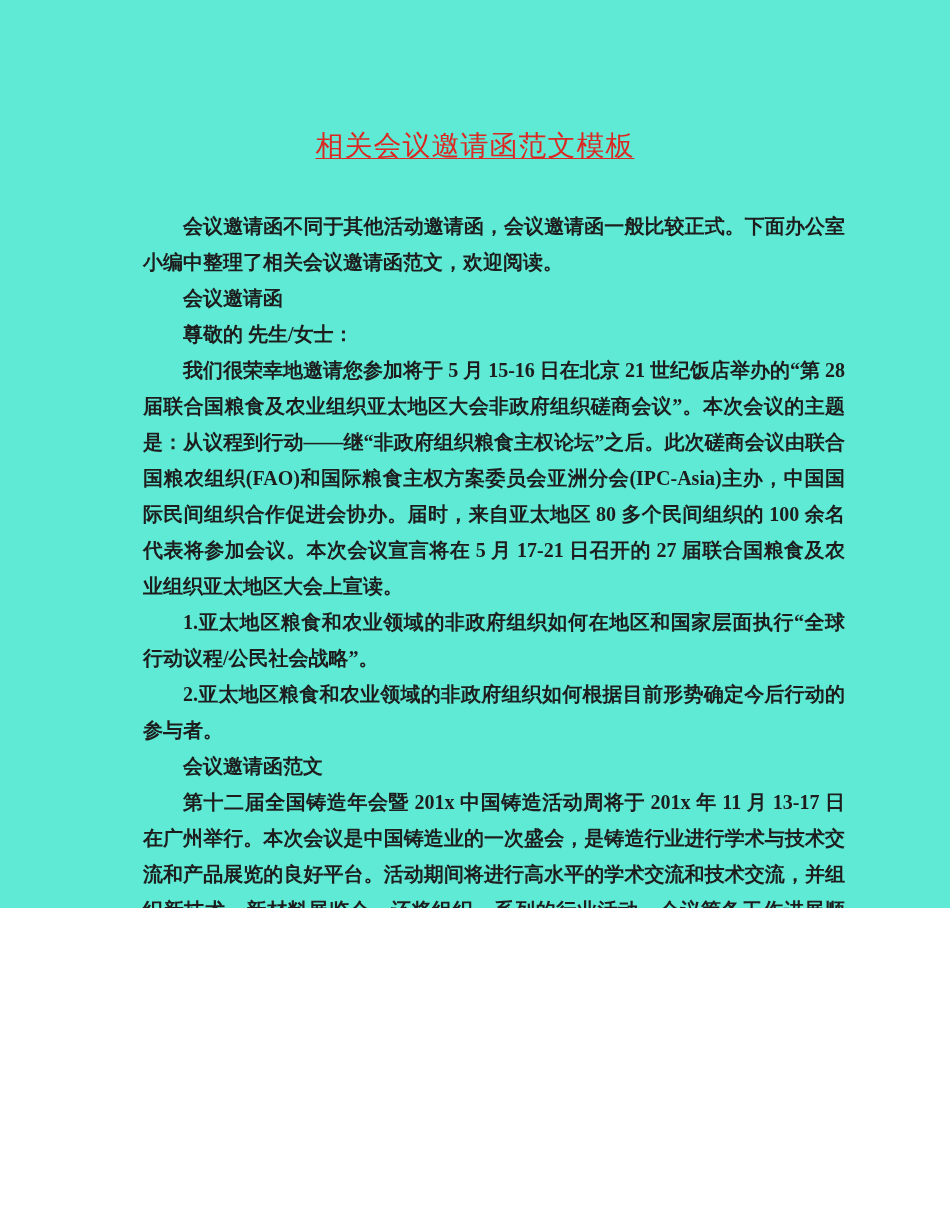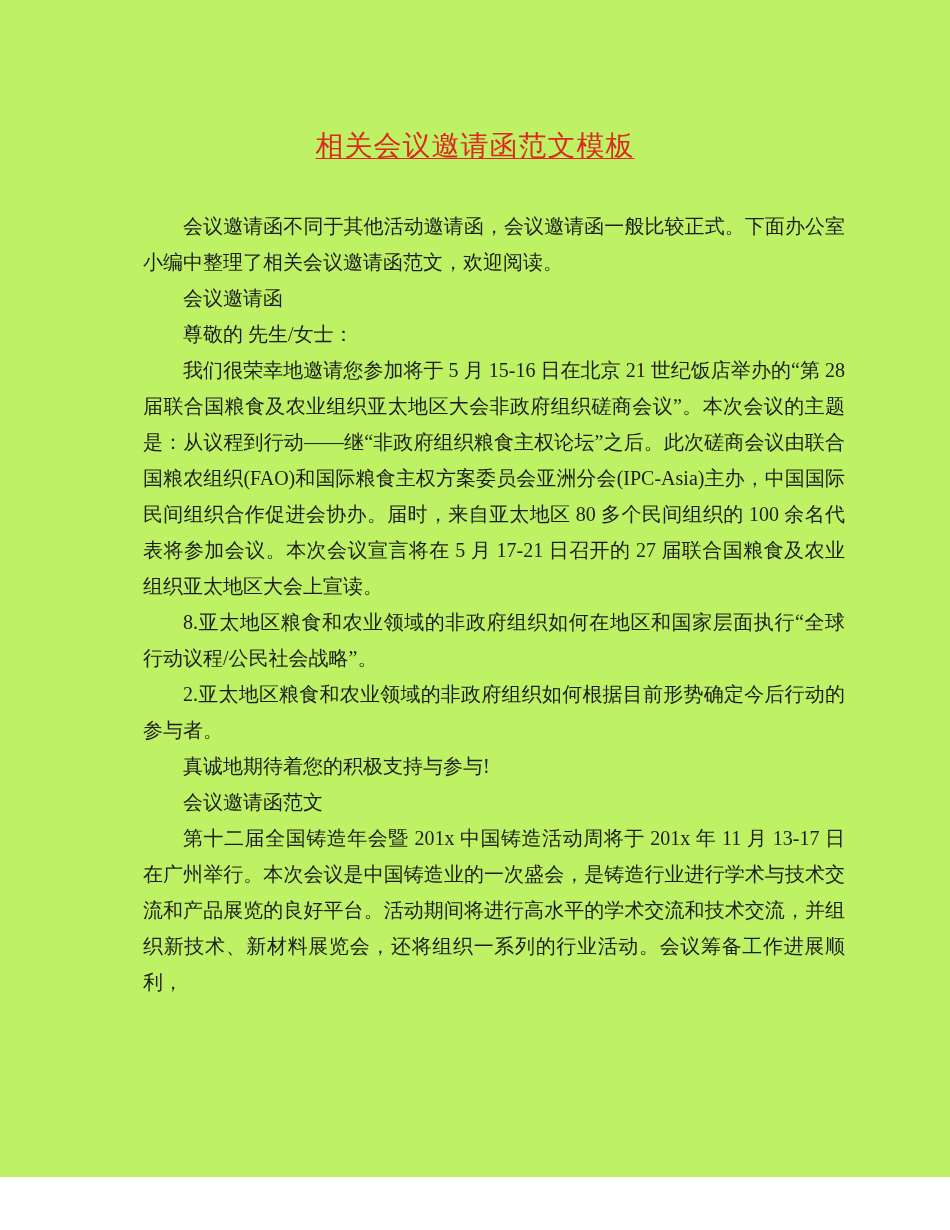--- a/index.html
+++ b/index.html
@@ -3,22 +3,22 @@
 <meta charset="utf-8">
 <style>
   html, body {
     margin: 0;
     padding: 0;
     background: #ffffff;
   }
   .page {
     position: relative;
     width: 950px;
-    height: 1177px;
-    background: #bef264;
+    height: 908px;
+    background: #5eead4;
     overflow: hidden;
     font-family: "Liberation Serif", "DejaVu Serif", serif;
   }
   .doc-title {
     margin: 0;
     padding-top: 126px;
     text-align: center;
     font-size: 28px;
     font-weight: 400;
     line-height: 40px;
@@ -28,40 +28,40 @@
     text-underline-offset: 3px;
     letter-spacing: 1px;
   }
   .doc-body {
     margin: 42px 105px 0 143px;
     color: #1d1d1d;
     font-size: 20px;
     line-height: 36px;
     text-align: justify;
     text-justify: inter-ideograph;
+    font-weight: bold;
   }
   .doc-body p {
     margin: 0;
     padding: 0;
     text-indent: 2em;
     word-break: break-all;
   }
 </style>
 </head>
 <body>
 
 <div class="page">
 
   <h1 class="doc-title">相关会议邀请函范文模板</h1>
 
   <div class="doc-body">
     <p>会议邀请函不同于其他活动邀请函，会议邀请函一般比较正式。下面办公室小编中整理了相关会议邀请函范文，欢迎阅读。</p>
     <p>会议邀请函</p>
     <p>尊敬的 先生/女士：</p>
     <p>我们很荣幸地邀请您参加将于 5 月 15-16 日在北京 21 世纪饭店举办的“第 28 届联合国粮食及农业组织亚太地区大会非政府组织磋商会议”。本次会议的主题是：从议程到行动——继“非政府组织粮食主权论坛”之后。此次磋商会议由联合国粮农组织(FAO)和国际粮食主权方案委员会亚洲分会(IPC-Asia)主办，中国国际民间组织合作促进会协办。届时，来自亚太地区 80 多个民间组织的 100 余名代表将参加会议。本次会议宣言将在 5 月 17-21 日召开的 27 届联合国粮食及农业组织亚太地区大会上宣读。</p>
-    <p>8.亚太地区粮食和农业领域的非政府组织如何在地区和国家层面执行“全球行动议程/公民社会战略”。</p>
+    <p>1.亚太地区粮食和农业领域的非政府组织如何在地区和国家层面执行“全球行动议程/公民社会战略”。</p>
     <p>2.亚太地区粮食和农业领域的非政府组织如何根据目前形势确定今后行动的参与者。</p>
-    <p>真诚地期待着您的积极支持与参与!</p>
     <p>会议邀请函范文</p>
     <p>第十二届全国铸造年会暨 201x 中国铸造活动周将于 201x 年 11 月 13-17 日在广州举行。本次会议是中国铸造业的一次盛会，是铸造行业进行学术与技术交流和产品展览的良好平台。活动期间将进行高水平的学术交流和技术交流，并组织新技术、新材料展览会，还将组织一系列的行业活动。会议筹备工作进展顺利，</p>
   </div>
 
 </div>
 
 </body></html>

